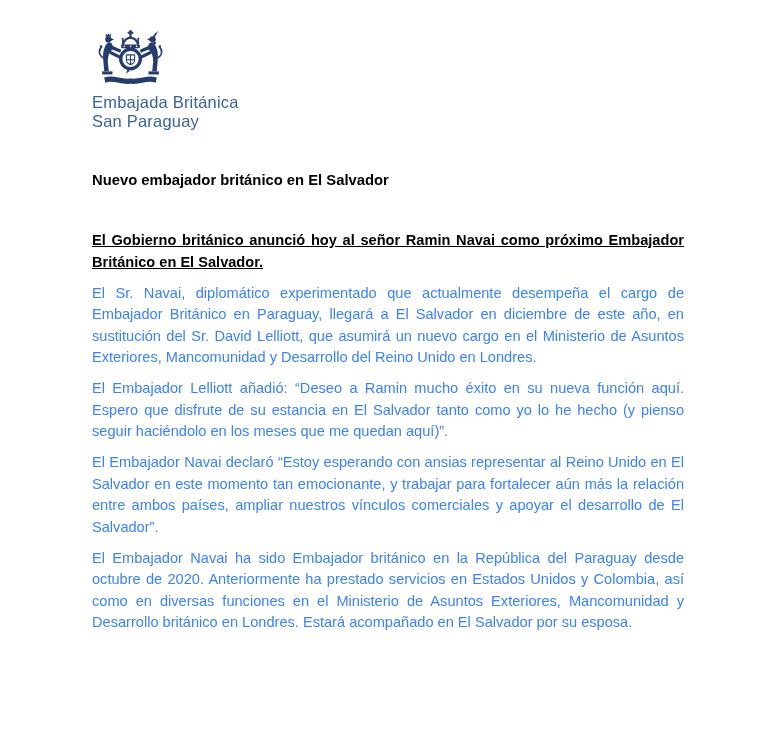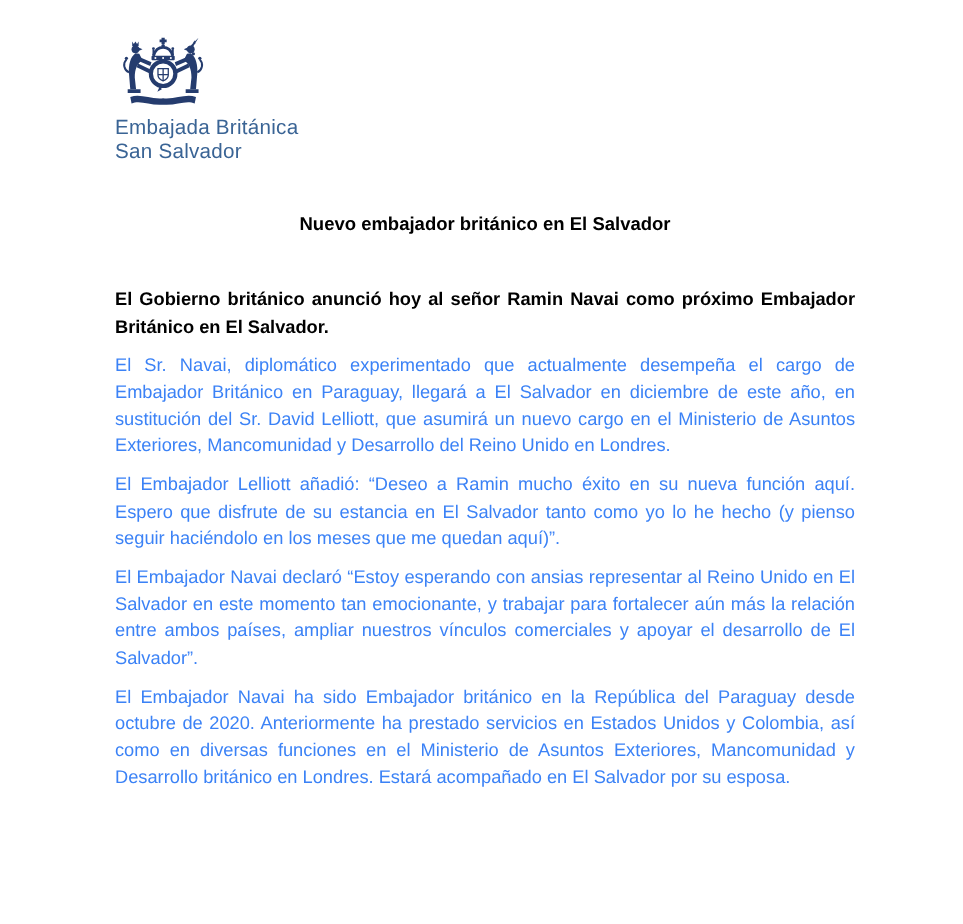--- a/index.html
+++ b/index.html
@@ -28,39 +28,39 @@
     color: #3a6495;
     letter-spacing: 0.2px;
     white-space: nowrap;
   }
   .doc-title {
     position: absolute;
     left: 92px;
     top: 172px;
     width: 592px;
     margin: 0;
-    text-align: center;
+    text-align: left;
     font-size: 14.8px;
     font-weight: 700;
     color: #000000;
   }
   .content {
     position: absolute;
     left: 92px;
     top: 230px;
     width: 592px;
   }
   .content p {
     margin: 0 0 9.5px 0;
     font-size: 14.6px;
     line-height: 21.5px;
     text-align: justify;
     color: #3b82f6;
   }
-  .content p.lead { font-weight: 700; color: #000000; }
+  .content p.lead { font-weight: 700; color: #000000; text-decoration: underline; }
 </style>
 </head>
 <body>
 
 <div class="page">
 
   <svg class="crest" viewBox="0 0 130 116" aria-hidden="true">
     <g fill="#253c6e">
 
       <path d="M62.5 2 h5 v3 h3 v4 h-3 v3 h-5 v-3 h-3 v-4 h3 z"></path>
@@ -105,21 +105,21 @@
         <path d="M57 50 h16 v10 c0 6 -8 9 -8 9 s-8 -3 -8 -9 z" stroke-width="2"></path>
         <path d="M65 50 V 69 M57 59.5 H 73" stroke-width="2"></path>
         <path d="M12 56 C4 52 2 42 8 36" stroke-width="3"></path>
         <path d="M118 56 C126 52 128 42 122 36" stroke-width="3"></path>
       </g>
     </g>
   </svg>
 
   <div class="brand-text">
     <div>Embajada Británica</div>
-    <div>San Salvador</div>
+    <div>San Paraguay</div>
   </div>
 
   <h1 class="doc-title">Nuevo embajador británico en El Salvador</h1>
 
   <div class="content">
     <p class="lead">El Gobierno británico anunció hoy al señor Ramin Navai como próximo Embajador Británico en El Salvador.</p>
     <p>El Sr. Navai, diplomático experimentado que actualmente desempeña el cargo de Embajador Británico en Paraguay, llegará a El Salvador en diciembre de este año, en sustitución del Sr. David Lelliott, que asumirá un nuevo cargo en el Ministerio de Asuntos Exteriores, Mancomunidad y Desarrollo del Reino Unido en Londres.</p>
     <p>El Embajador Lelliott añadió: “Deseo a Ramin mucho éxito en su nueva función aquí. Espero que disfrute de su estancia en El Salvador tanto como yo lo he hecho (y pienso seguir haciéndolo en los meses que me quedan aquí)”.</p>
     <p>El Embajador Navai declaró “Estoy esperando con ansias representar al Reino Unido en El Salvador en este momento tan emocionante, y trabajar para fortalecer aún más la relación entre ambos países, ampliar nuestros vínculos comerciales y apoyar el desarrollo de El Salvador”.</p>
     <p>El Embajador Navai ha sido Embajador británico en la República del Paraguay desde octubre de 2020. Anteriormente ha prestado servicios en Estados Unidos y Colombia, así como en diversas funciones en el Ministerio de Asuntos Exteriores, Mancomunidad y Desarrollo británico en Londres.  Estará acompañado en El Salvador por su esposa.</p>

